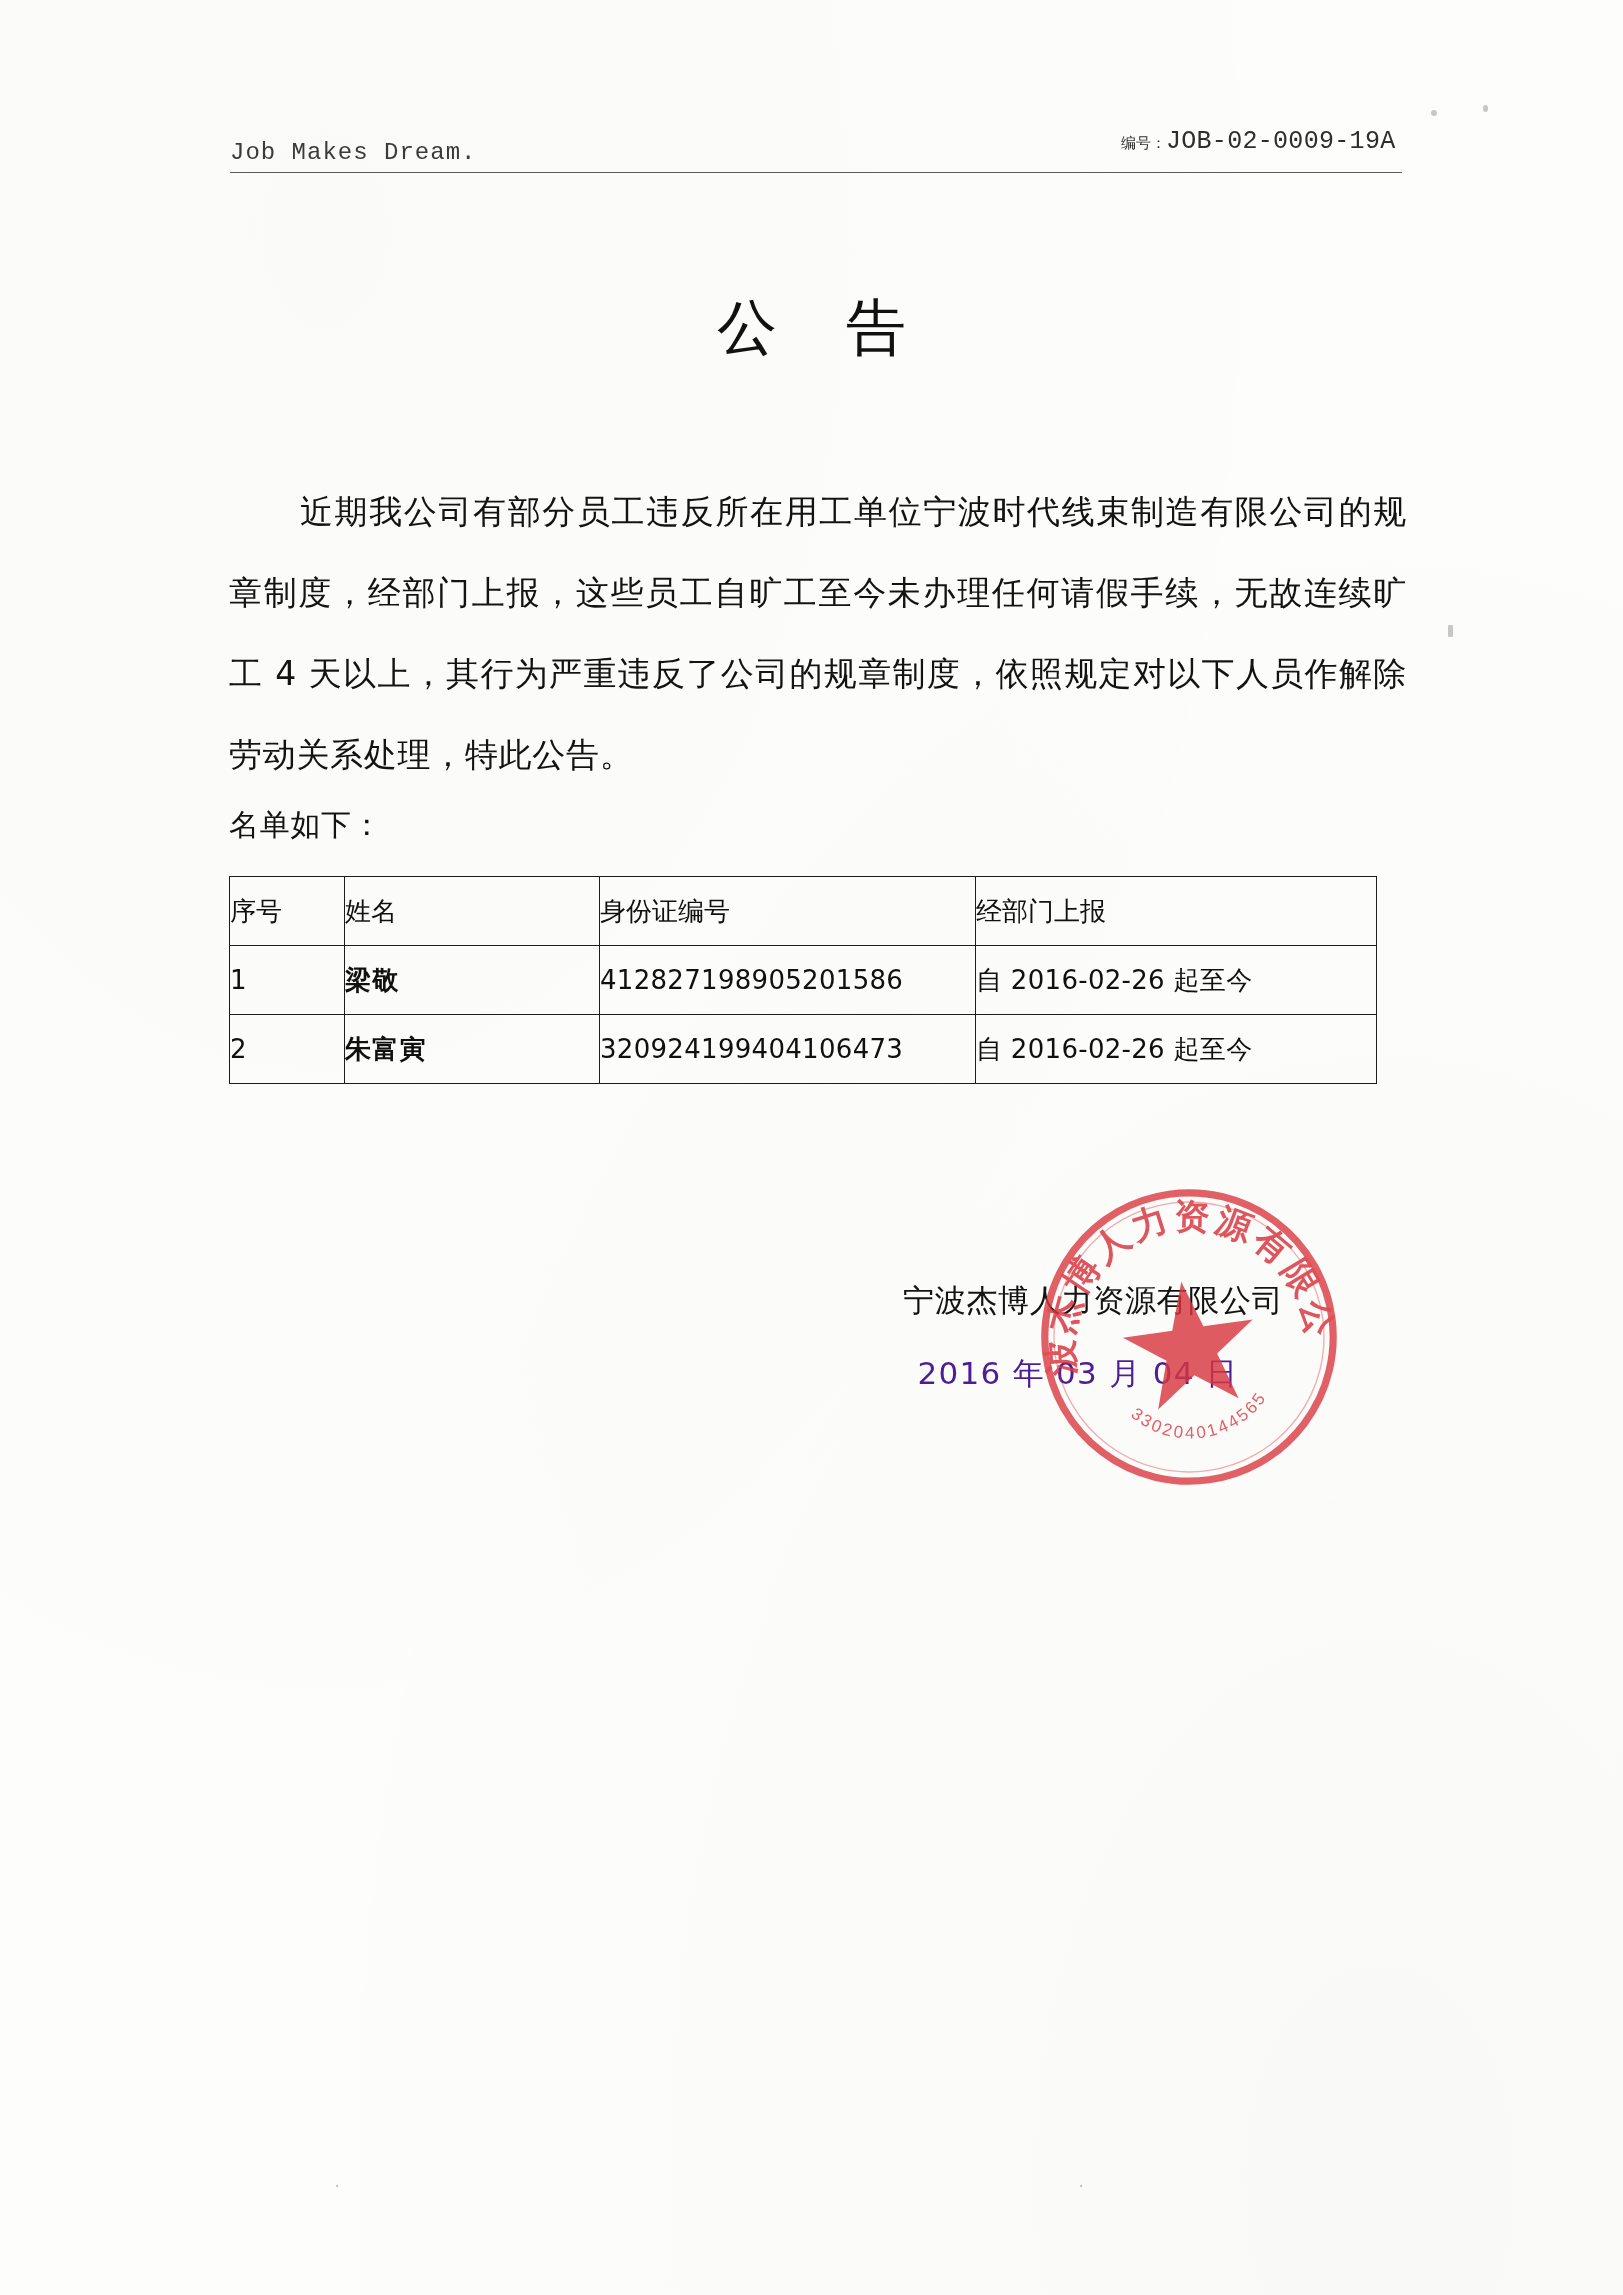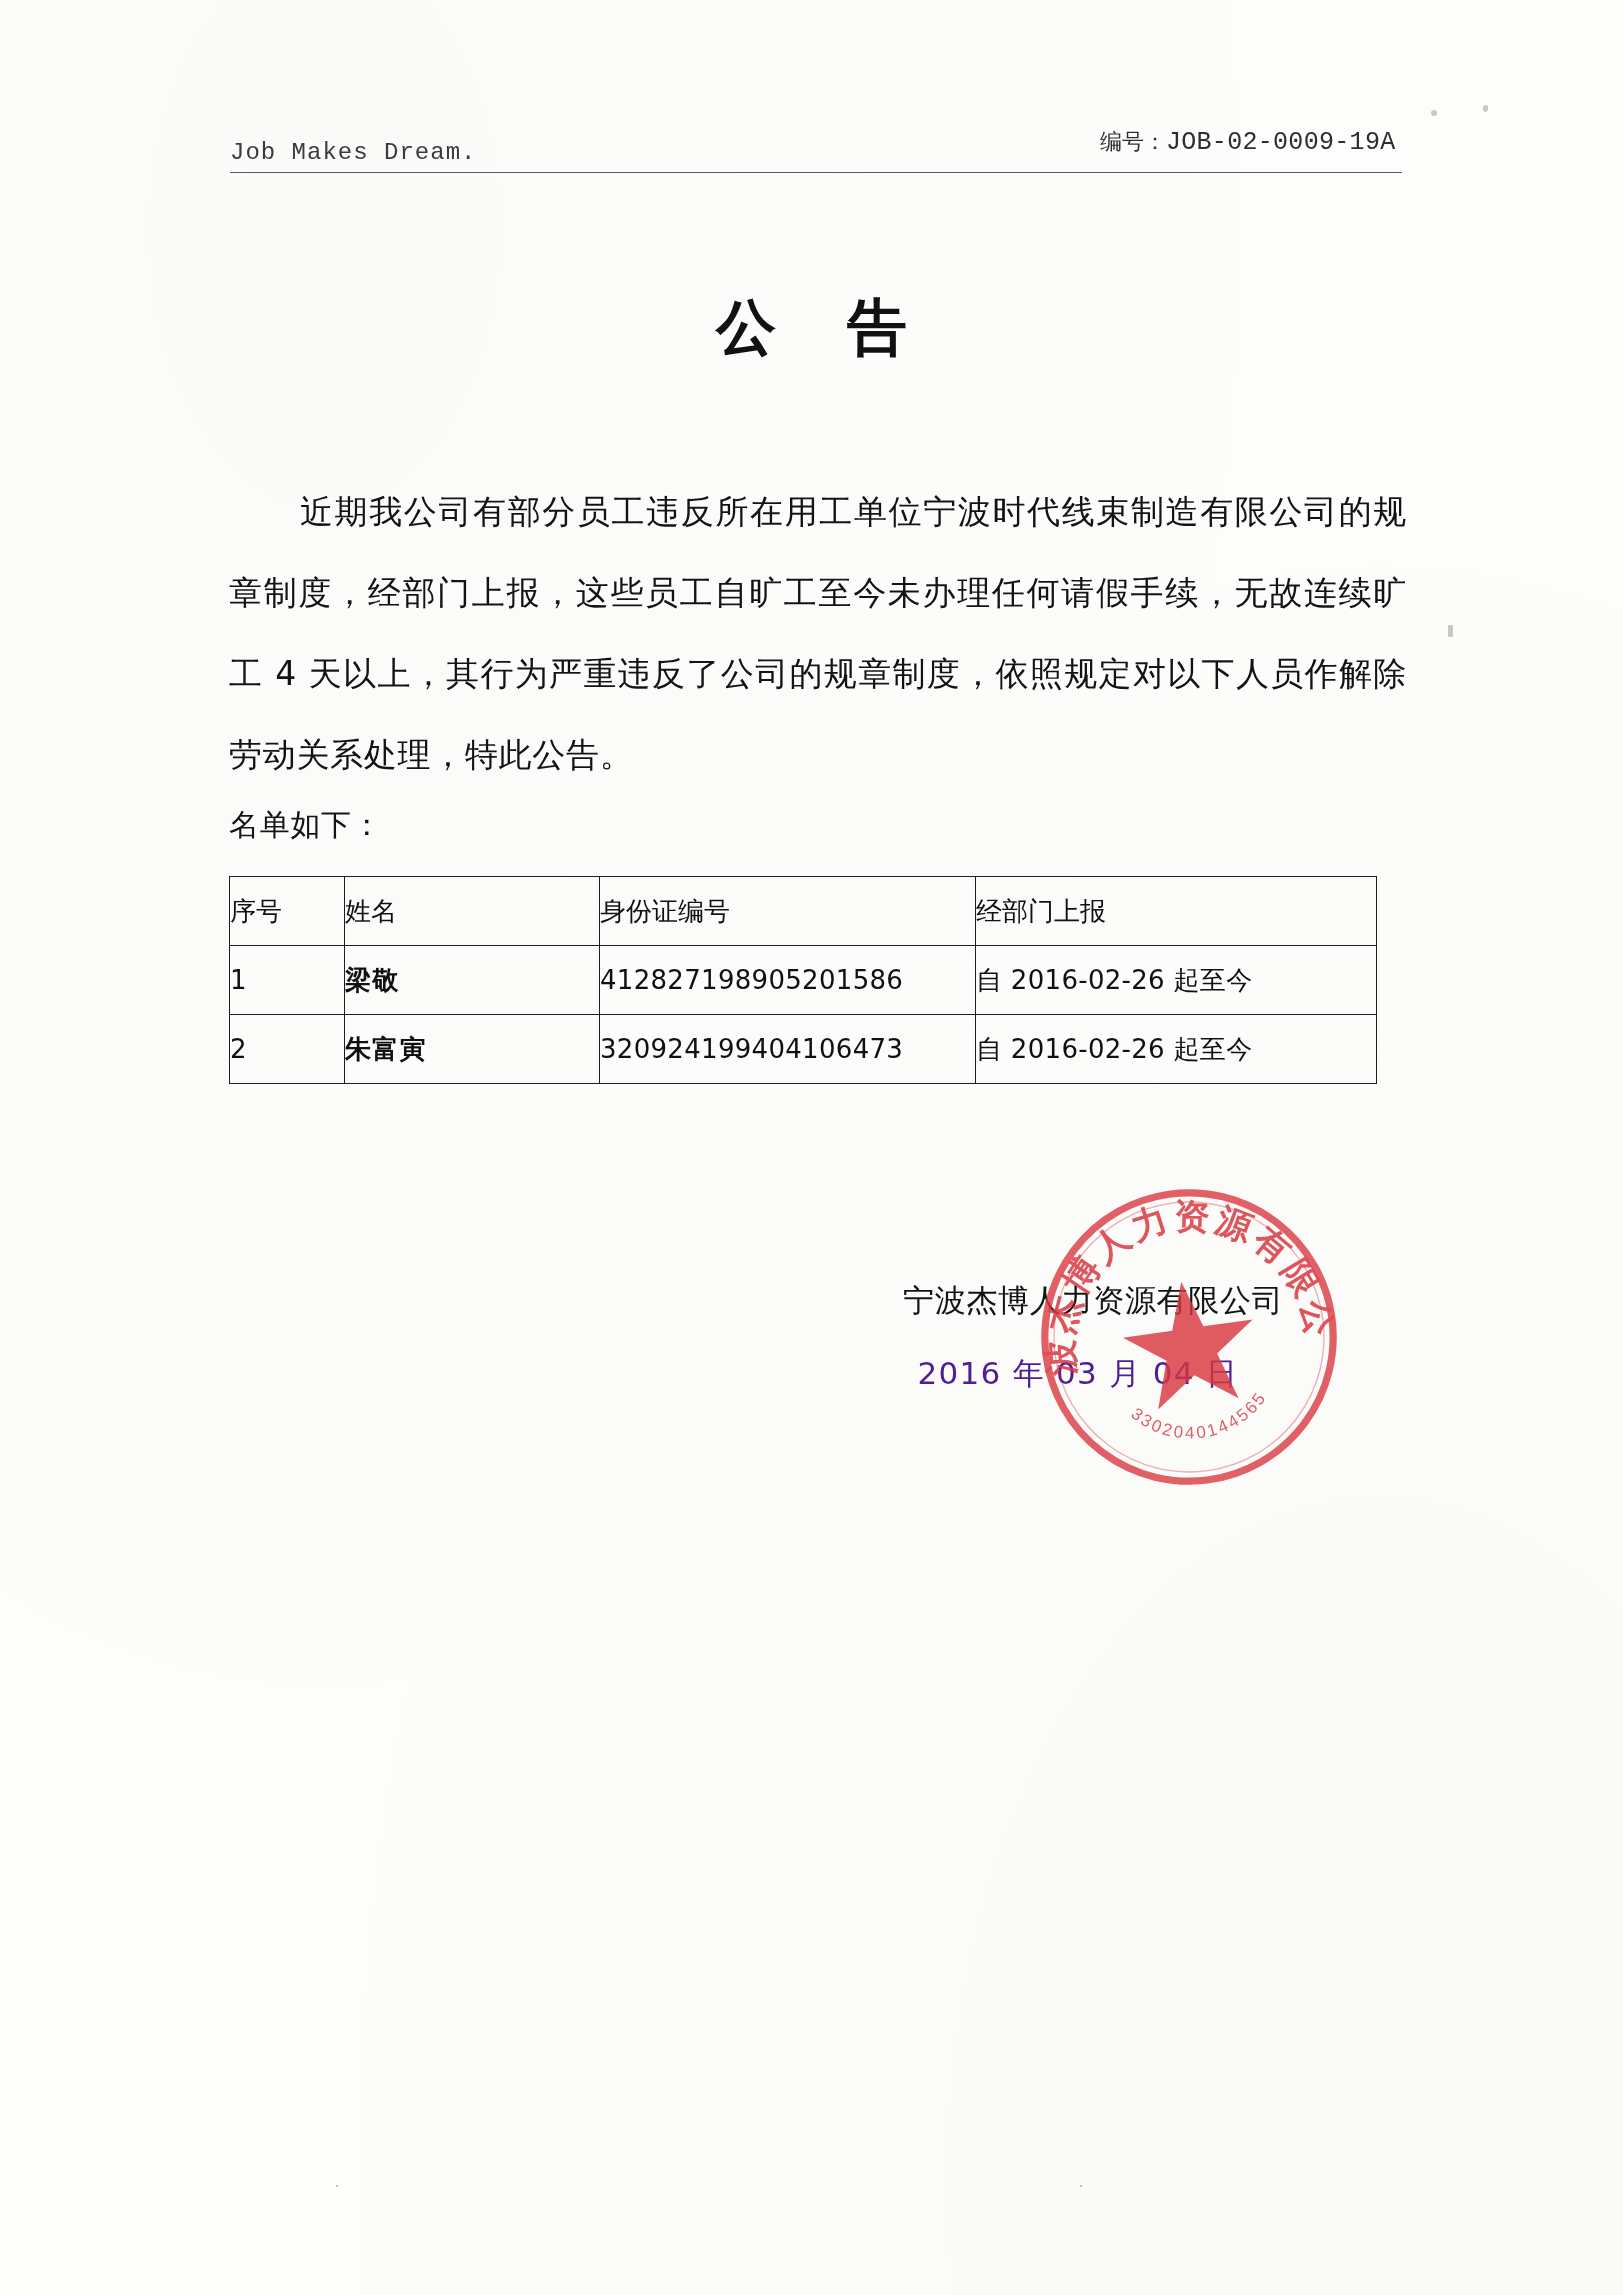--- a/index.html
+++ b/index.html
@@ -50,21 +50,21 @@
     right: 6.5px;
     top: -3.9px;
     font-family: "Liberation Mono", monospace;
     font-size: 25px;
     letter-spacing: 0.3px;
     color: #2e2e2e;
     white-space: nowrap;
   }
   .header-code .label {
     font-family: "DejaVu Sans", sans-serif;
-    font-size: 22px;
+    font-size: 15px;
     letter-spacing: 0;
   }
   .header-rule {
     position: absolute;
     left: 0;
     top: 41px;
     width: 1172px;
     height: 1.3px;
     background: #5a5a5a;
   }
@@ -78,21 +78,21 @@
   }
 
   
   .doc-title {
     position: absolute;
     top: 288px;
     left: 0;
     width: 1623px;
     text-align: center;
     font-family: "DejaVu Sans", sans-serif;
-    font-weight: bold;
+    font-weight: normal;
     font-size: 60px;
     letter-spacing: 25px;
     text-indent: 25px;
     color: #111;
   }
 
   
   .body-block {
     position: absolute;
     top: 471px;

